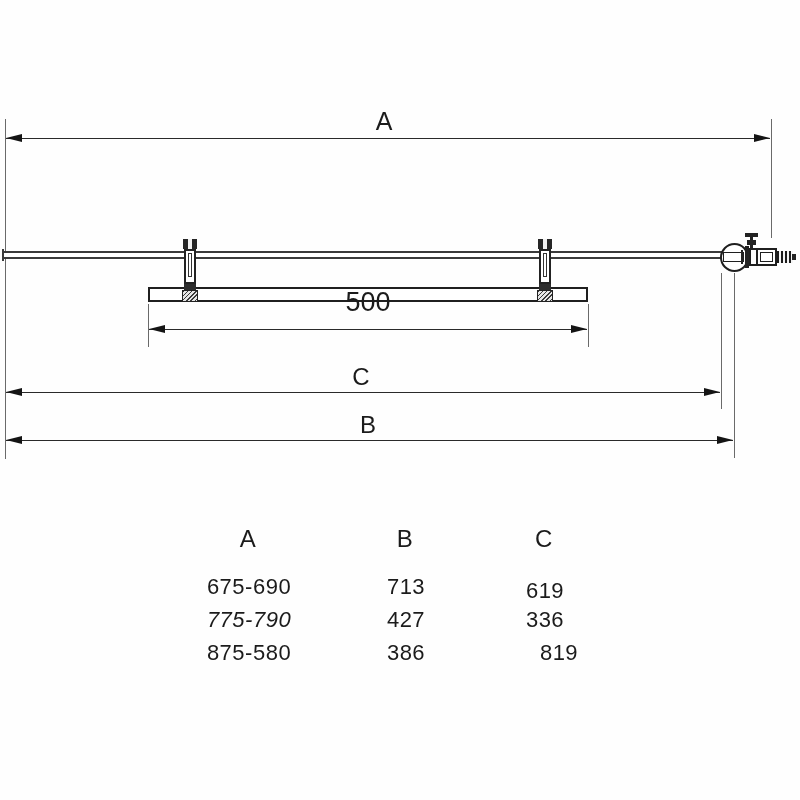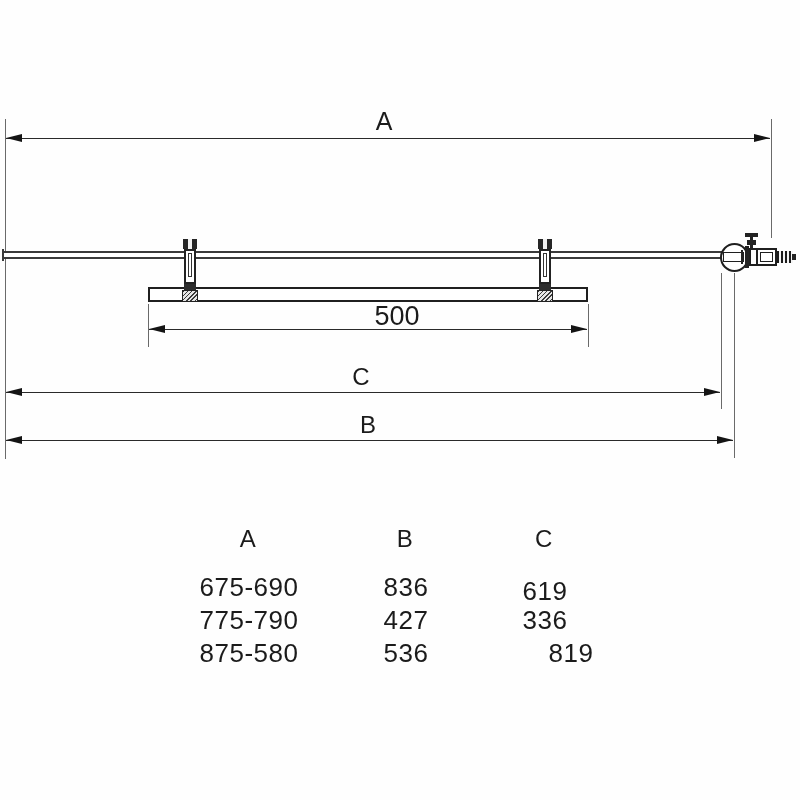--- a/index.html
+++ b/index.html
@@ -31,21 +31,21 @@
              background:#2d2d2d; }
   .hatch   { background:repeating-linear-gradient(135deg,#3a3a3a 0 1px,#e6e6e6 1px 3px);
              border:1px solid #222; box-sizing:border-box; }
   .cl-base { position:absolute; left:0; top:51px; width:16px; height:12px; }
   .circle { position:absolute; box-sizing:border-box; border:2px solid #1f1f1f;
             border-radius:50%; background:#ffffff; }
   .fit-body { position:absolute; box-sizing:border-box; border:2px solid #1f1f1f;
               background:#ffffff; }
   .threads { position:absolute;
              background:repeating-linear-gradient(90deg,#1c1c1c 0 2px,#f4f4f4 2px 4px); }
-  .tcell { position:absolute; transform:translateX(-50%); font-size:26px;
+  .tcell { position:absolute; transform:translateX(-50%); font-size:22px;
            line-height:30px; letter-spacing:0.5px; color:#1b1b1b; white-space:nowrap; }
   .thead { font-size:24px; }
   .solid { position:absolute; background:#222; }
 </style>
 </head>
 <body>
 
 <div class="drawing">
 
   <div class="vline" style="left:5px; top:119px; height:340px;"></div>
@@ -77,21 +77,21 @@
     <div class="cl-cap"></div>
     <div class="cl-body"></div>
     <div class="cl-slot"></div>
     <div class="cl-band"></div>
     <div class="cl-base hatch"></div>
   </div>
 
   <div class="hline" style="left:149px; top:329px; width:438px;"></div>
   <div class="arrow aleft" style="left:149px; top:325px;"></div>
   <div class="arrow aright" style="left:571px; top:325px;"></div>
-  <div class="dim-label" style="left:368px; top:303px; font-size:27px;margin-left:29px;">500</div>
+  <div class="dim-label" style="left:368px; top:289px; font-size:27px;">500</div>
 
   <div class="circle" style="left:720px; top:243px; width:29px; height:29px;"></div>
   <div class="fit-body" style="left:723px; top:252px; width:21px; height:10px; border-width:1px;"></div>
   <div class="solid" style="left:741px; top:250px; width:2px; height:14px;"></div>
   <div class="solid" style="left:745px; top:246px; width:4px; height:22px;"></div>
   <div class="fit-body" style="left:749px; top:248px; width:28px; height:18px;"></div>
   <div class="solid" style="left:756px; top:250px; width:2px; height:14px;"></div>
   <div class="fit-body" style="left:760px; top:252px; width:13px; height:10px; border-width:1px;"></div>
   <div class="solid" style="left:750px; top:235px; width:3px; height:13px;"></div>
   <div class="solid" style="left:745px; top:233px; width:13px; height:4px;"></div>
@@ -108,25 +108,25 @@
   <div class="arrow aleft" style="left:6px; top:436px;"></div>
   <div class="arrow aright" style="left:717px; top:436px;"></div>
   <div class="dim-label" style="left:368px; top:412px;">B</div>
 
   <div>
     <div class="tcell thead" style="left:248px; top:524px;">A</div>
     <div class="tcell thead" style="left:405px; top:524px;">B</div>
     <div class="tcell thead" style="left:544px; top:524px;">C</div>
 
     <div class="tcell" style="left:249px; top:572px;">675-690</div>
-    <div class="tcell" style="left:406px; top:572px;">836</div>
+    <div class="tcell" style="left:406px; top:572px;">713</div>
     <div class="tcell" style="left:545px; top:576px;">619</div>
 
-    <div class="tcell" style="left:249px; top:605px;">775-790</div>
+    <div class="tcell" style="left:249px; top:605px;font-style:italic;">775-790</div>
     <div class="tcell" style="left:406px; top:605px;">427</div>
     <div class="tcell" style="left:545px; top:605px;">336</div>
 
     <div class="tcell" style="left:249px; top:638px;">875-580</div>
-    <div class="tcell" style="left:406px; top:638px;">536</div>
-    <div class="tcell" style="left:571px; top:638px;">819</div>
+    <div class="tcell" style="left:406px; top:638px;">386</div>
+    <div class="tcell" style="left:559px; top:638px;">819</div>
   </div>
 
 </div>
 
 </body></html>

